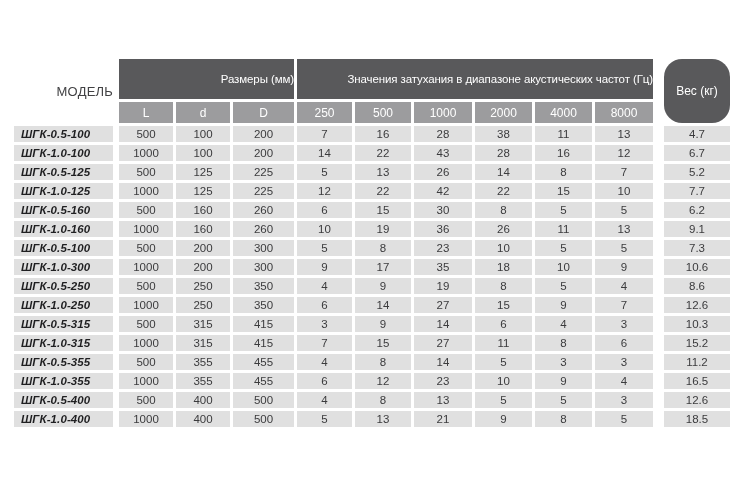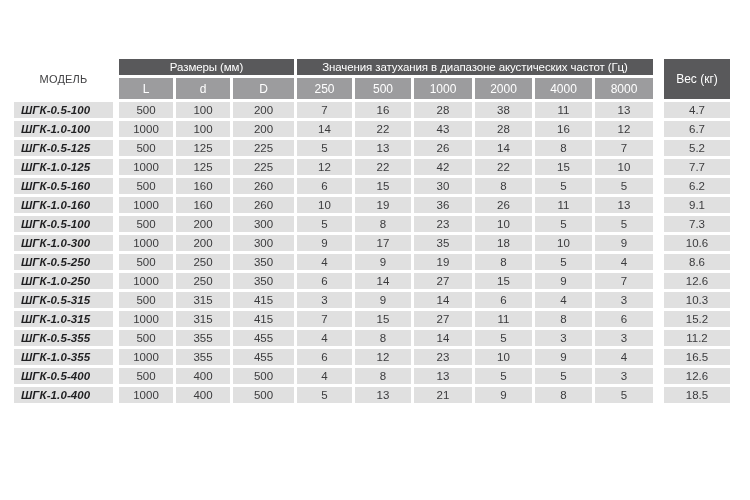--- a/index.html
+++ b/index.html
@@ -23,45 +23,46 @@
     overflow:hidden;
     white-space:nowrap;
     font-weight:normal;
   }
   
   th.grp{
     background:#59595b;
     color:#ffffff;
     font-size:11.5px;
     font-weight:bold;
-    text-align:center;
-    height:16px;
+    text-align:right;
+    height:40px;
     letter-spacing:-0.1px;
   }
   th.weight-hdr{
     background:#59595b;
     color:#ffffff;
     font-size:12px;
     font-weight:bold;
     text-align:center;
+    border-radius:18px;
   }
   th.sub{
     background:#9c9c9e;
     color:#ffffff;
     font-size:12px;
     font-weight:bold;
     text-align:center;
     height:21px;
   }
   th.model-hdr{
     background:transparent;
     color:#414143;
-    font-size:11px;
-    font-weight:bold;
-    text-align:center;
+    font-size:13px;
+    font-weight:bold;
+    text-align:right;
     padding-left:5px;
     letter-spacing:0.2px;
   }
   td.gap{background:transparent;}
   
   tbody td{
     background:#e0e0e0;
     height:16px;
     font-size:11.5px;
     color:#3b3b3d;

